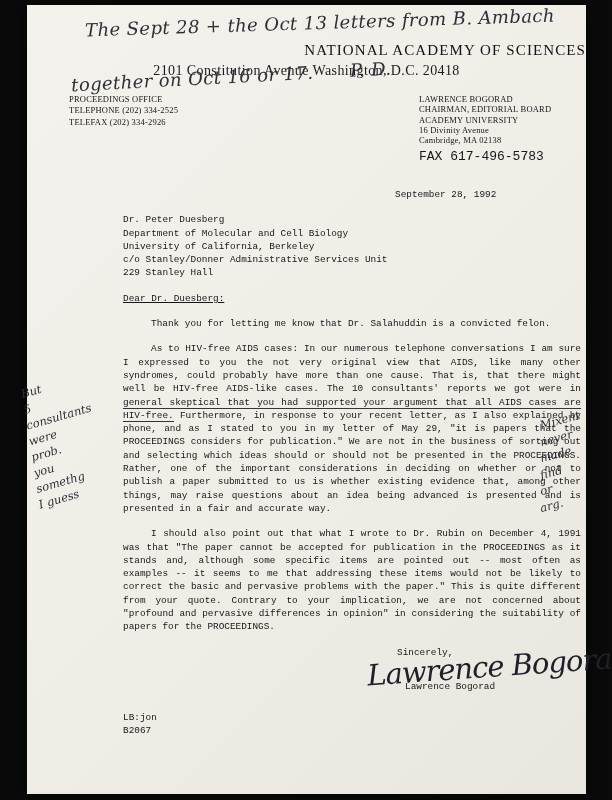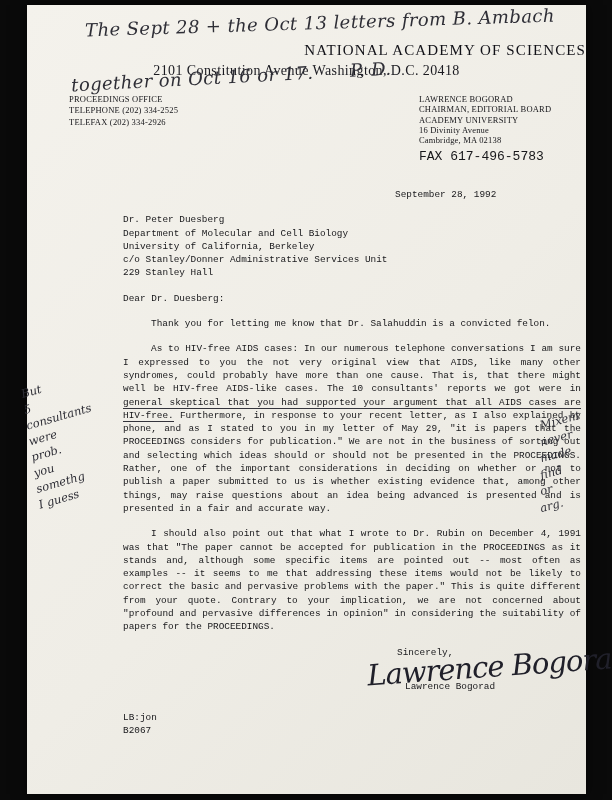--- a/index.html
+++ b/index.html
@@ -16,21 +16,21 @@
   #org-address{position:absolute;top:58px;left:0;width:100%;text-align:center;
        font-family:"Liberation Serif",serif;font-size:14px;letter-spacing:.4px;color:#1a1a20;}
   #office-block{position:absolute;left:42px;top:89px;font-size:8.5px;line-height:11.4px;letter-spacing:.2px;}
   #chairman-block{position:absolute;left:392px;top:89px;font-size:8.5px;line-height:10.3px;letter-spacing:.2px;}
   #fax-line{position:absolute;left:392px;top:144px;font-size:13px;}
 
   
   #flow{position:absolute;left:58px;top:183px;width:458px;font-size:9.4px;line-height:13.3px;margin-left:38px;}
   .date-line{margin:0 0 12px 272px;}
   .recipient{margin:0 0 12px 0;}
-  .salutation{margin:0 0 12px 0;}
+  .salutation{margin:0 0 12px 0;text-decoration:underline;}
   p.para{margin:0 0 12px 0;text-indent:28px;text-align:justify;}
   .typed-underline{text-underline-offset:2px;}
   .hand-underline{border-bottom:1.6px solid #34343c;}
   .closing{margin:0 0 0 274px;}
   .signature{margin:3px 0 0 244px;font-family:"DejaVu Serif",serif;font-style:italic;
              font-size:29px;color:#20202a;transform:rotate(-4deg);letter-spacing:-1px;white-space:nowrap;}
   .signer{margin:5px 0 0 282px;}
   .reference{margin-top:17px;}
 
   

